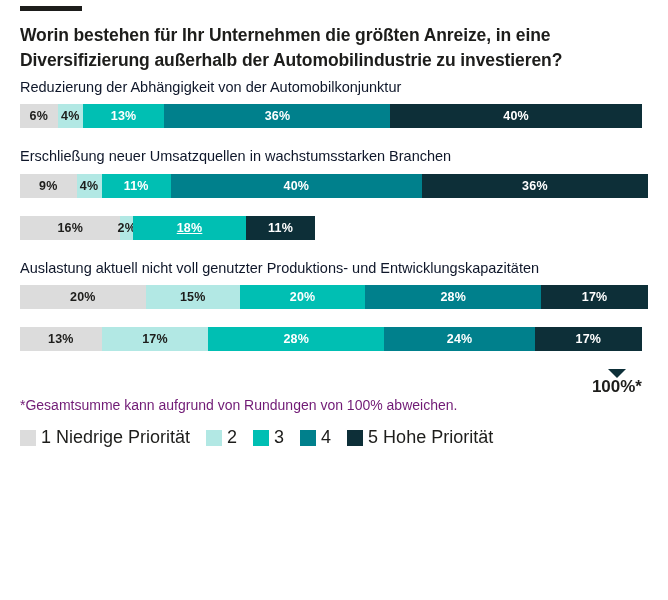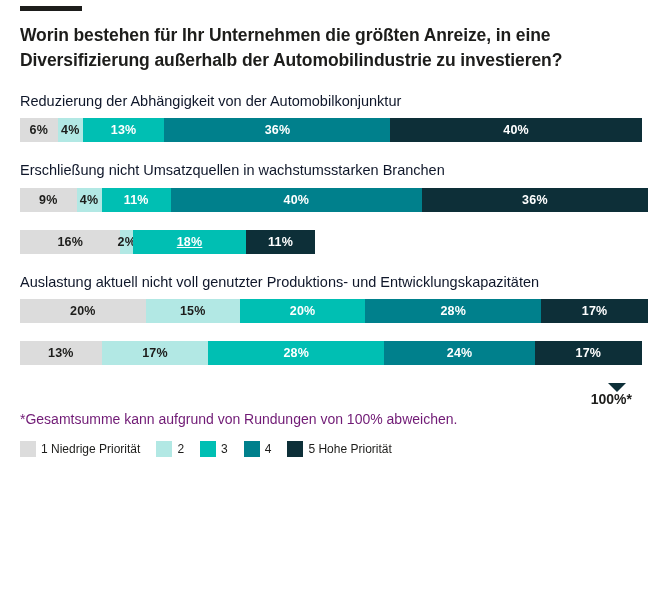--- a/index.html
+++ b/index.html
@@ -26,21 +26,21 @@
     height: 5px;
     background: #1d1d1b;
     margin: 6px 0 12px 0;
   }
   .title {
     font-size: 17.5px;
     font-weight: bold;
     line-height: 1.42;
     letter-spacing: -0.1px;
     color: #1d1d1b;
-    margin: 0 0 18px 0;
+    margin: 0 0 4px 0;
     max-width: 620px;
   }
   .qblock {
     margin-bottom: 18px;
   }
   .qlabel {
     font-size: 14.5px;
     line-height: 1.42;
     color: #0f172a;
     margin-bottom: 7px;
@@ -77,37 +77,37 @@
     right: 22px;
     top: 0;
     width: 0;
     height: 0;
     border-left: 9px solid transparent;
     border-right: 9px solid transparent;
     border-top: 9px solid #0d2f38;
   }
   .total {
     position: absolute;
-    right: 16px;
+    right: 6px;
     top: 8px;
-    font-size: 14px;
+    font-size: 17px;
     font-weight: bold;
     color: #1d1d1b;
   }
   .footnote {
     font-size: 14px;
     color: #701a75;
     margin-top: 2px;
     margin-bottom: 14px;
   }
   .legend {
     display: flex;
     align-items: center;
     gap: 6px;
-    font-size: 12px;
+    font-size: 18px;
     color: #1d1d1b;
   }
   .legend-item {
     display: flex;
     align-items: center;
     gap: 5px;
     margin-right: 10px;
   }
   .swatch {
     width: 16px;
@@ -127,21 +127,21 @@
         <div class="qlabel">Reduzierung der Abhängigkeit von der Automobilkonjunktur</div>
         <div class="bar">
           <div class="seg s1" style="width: 6%;">6%</div>
           <div class="seg s2" style="width: 4%;">4%</div>
           <div class="seg s3" style="width: 13%;">13%</div>
           <div class="seg s4" style="width: 36%;">36%</div>
           <div class="seg s5" style="width: 40%;">40%</div>
         </div>
       </div>
       <div class="qblock">
-        <div class="qlabel">Erschließung nicht Umsatzquellen in wachstumsstarken Branchen</div>
+        <div class="qlabel">Erschließung neuer Umsatzquellen in wachstumsstarken Branchen</div>
         <div class="bar">
           <div class="seg s1" style="width: 9%;">9%</div>
           <div class="seg s2" style="width: 4%;">4%</div>
           <div class="seg s3" style="width: 11%;">11%</div>
           <div class="seg s4" style="width: 40%;">40%</div>
           <div class="seg s5" style="width: 36%;">36%</div>
         </div>
       </div>
       <div class="qblock">
         <div class="bar">

